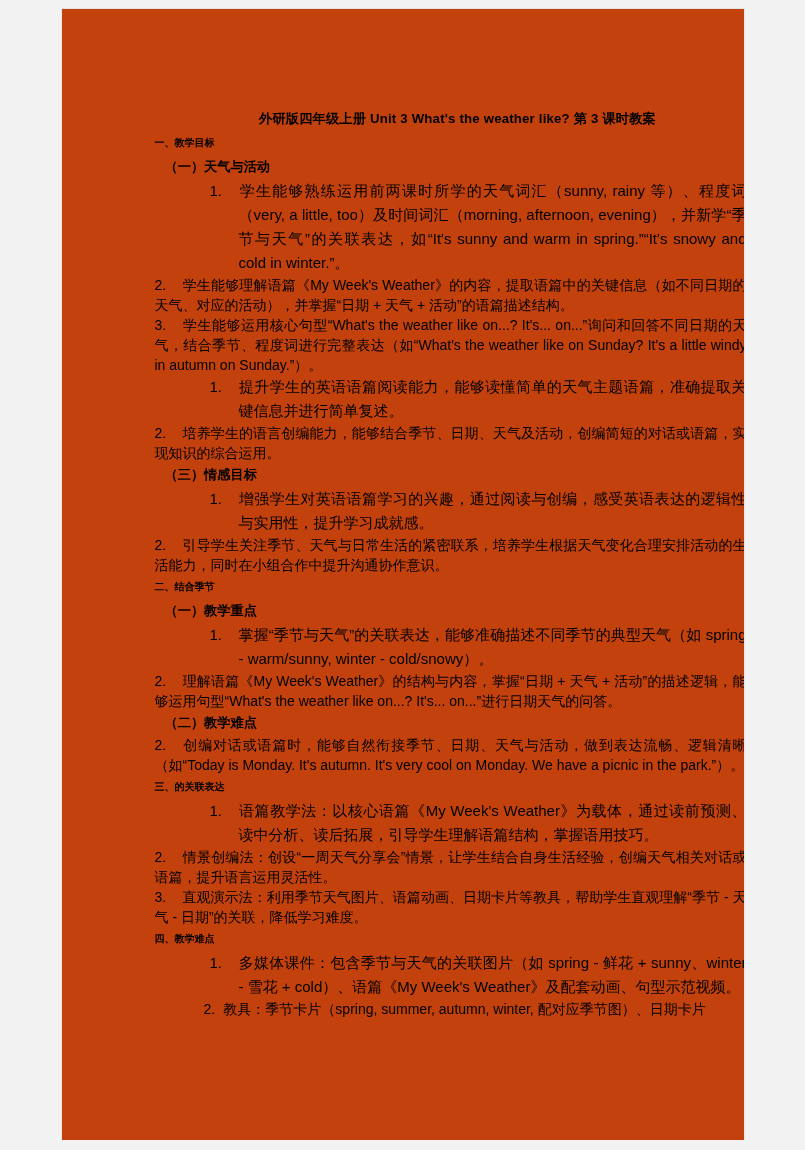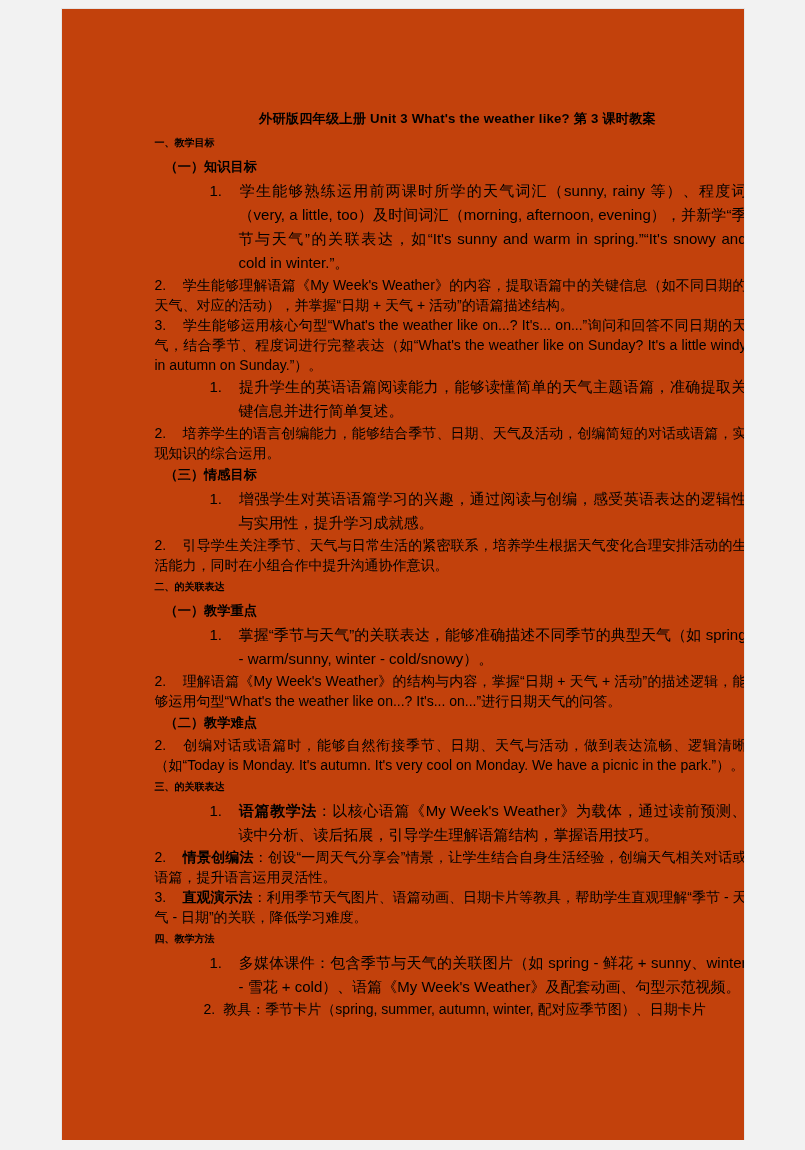--- a/index.html
+++ b/index.html
@@ -94,60 +94,60 @@
     text-indent: -29px;
     text-align: justify;
     text-justify: inter-character;
   }
   .p-hang .num {
     display: inline-block;
     width: 29px;
     text-indent: 0;
   }
 
-  .bold { font-weight: bold; }
+  .bold { font-weight: normal; }
 
   
   .last-line { text-align: center; }
 </style>
 </head>
 <body>
 
 <div id="page">
   <div id="content">
 
     <div class="doc-title">外研版四年级上册 Unit 3 What's the weather like? 第 3 课时教案</div>
 
     <div class="h-major">一、教学目标</div>
 
-    <div class="h-sub">（一）知识目标</div>
+    <div class="h-sub">（一）天气与活动</div>
     <p class="p-hang"><span class="num">1.</span><span>学生能够熟练运用前两课时所学的天气词汇（sunny, rainy 等）、程度词（very, a little, too）及时间词汇（morning, afternoon, evening），并新学“季节与天气”的关联表达，如“It's sunny and warm in spring.”“It's snowy and cold in winter.”。</span></p>
     <p class="p-flush"><span class="num">2.</span><span>学生能够理解语篇《My Week's Weather》的内容，提取语篇中的关键信息（如不同日期的天气、对应的活动），并掌握“日期 + 天气 + 活动”的语篇描述结构。</span></p>
     <p class="p-flush"><span class="num">3.</span><span>学生能够运用核心句型“What's the weather like on...? It's... on...”询问和回答不同日期的天气，结合季节、程度词进行完整表达（如“What's the weather like on Sunday? It's a little windy in autumn on Sunday.”）。</span></p>
 
     <p class="p-hang"><span class="num">1.</span><span>提升学生的英语语篇阅读能力，能够读懂简单的天气主题语篇，准确提取关键信息并进行简单复述。</span></p>
     <p class="p-flush"><span class="num">2.</span><span>培养学生的语言创编能力，能够结合季节、日期、天气及活动，创编简短的对话或语篇，实现知识的综合运用。</span></p>
 
     <div class="h-sub">（三）情感目标</div>
     <p class="p-hang"><span class="num">1.</span><span>增强学生对英语语篇学习的兴趣，通过阅读与创编，感受英语表达的逻辑性与实用性，提升学习成就感。</span></p>
     <p class="p-flush"><span class="num">2.</span><span>引导学生关注季节、天气与日常生活的紧密联系，培养学生根据天气变化合理安排活动的生活能力，同时在小组合作中提升沟通协作意识。</span></p>
 
-    <div class="h-major">二、的关联表达</div>
+    <div class="h-major">二、结合季节</div>
 
     <div class="h-sub">（一）教学重点</div>
     <p class="p-hang"><span class="num">1.</span><span>掌握“季节与天气”的关联表达，能够准确描述不同季节的典型天气（如 spring - warm/sunny, winter - cold/snowy）。</span></p>
     <p class="p-flush"><span class="num">2.</span><span>理解语篇《My Week's Weather》的结构与内容，掌握“日期 + 天气 + 活动”的描述逻辑，能够运用句型“What's the weather like on...? It's... on...”进行日期天气的问答。</span></p>
 
     <div class="h-sub">（二）教学难点</div>
     <p class="p-flush"><span class="num">2.</span><span>创编对话或语篇时，能够自然衔接季节、日期、天气与活动，做到表达流畅、逻辑清晰（如“Today is Monday. It's autumn. It's very cool on Monday. We have a picnic in the park.”）。</span></p>
 
     <div class="h-major">三、的关联表达</div>
     <p class="p-hang"><span class="num">1.</span><span class="bold">语篇教学法</span><span>：以核心语篇《My Week's Weather》为载体，通过读前预测、读中分析、读后拓展，引导学生理解语篇结构，掌握语用技巧。</span></p>
     <p class="p-flush"><span class="num">2.</span><span class="bold">情景创编法</span><span>：创设“一周天气分享会”情景，让学生结合自身生活经验，创编天气相关对话或语篇，提升语言运用灵活性。</span></p>
     <p class="p-flush"><span class="num">3.</span><span class="bold">直观演示法</span><span>：利用季节天气图片、语篇动画、日期卡片等教具，帮助学生直观理解“季节 - 天气 - 日期”的关联，降低学习难度。</span></p>
 
-    <div class="h-major">四、教学方法</div>
+    <div class="h-major">四、教学难点</div>
     <p class="p-hang"><span class="num">1.</span><span>多媒体课件：包含季节与天气的关联图片（如 spring - 鲜花 + sunny、winter - 雪花 + cold）、语篇《My Week's Weather》及配套动画、句型示范视频。</span></p>
     <p class="p-flush last-line"><span class="num">2.</span><span>教具：季节卡片（spring, summer, autumn, winter, 配对应季节图）、日期卡片</span></p>
 
   </div>
 </div>
 <div id="page-bottom-strip"></div>
 
 </body></html>

